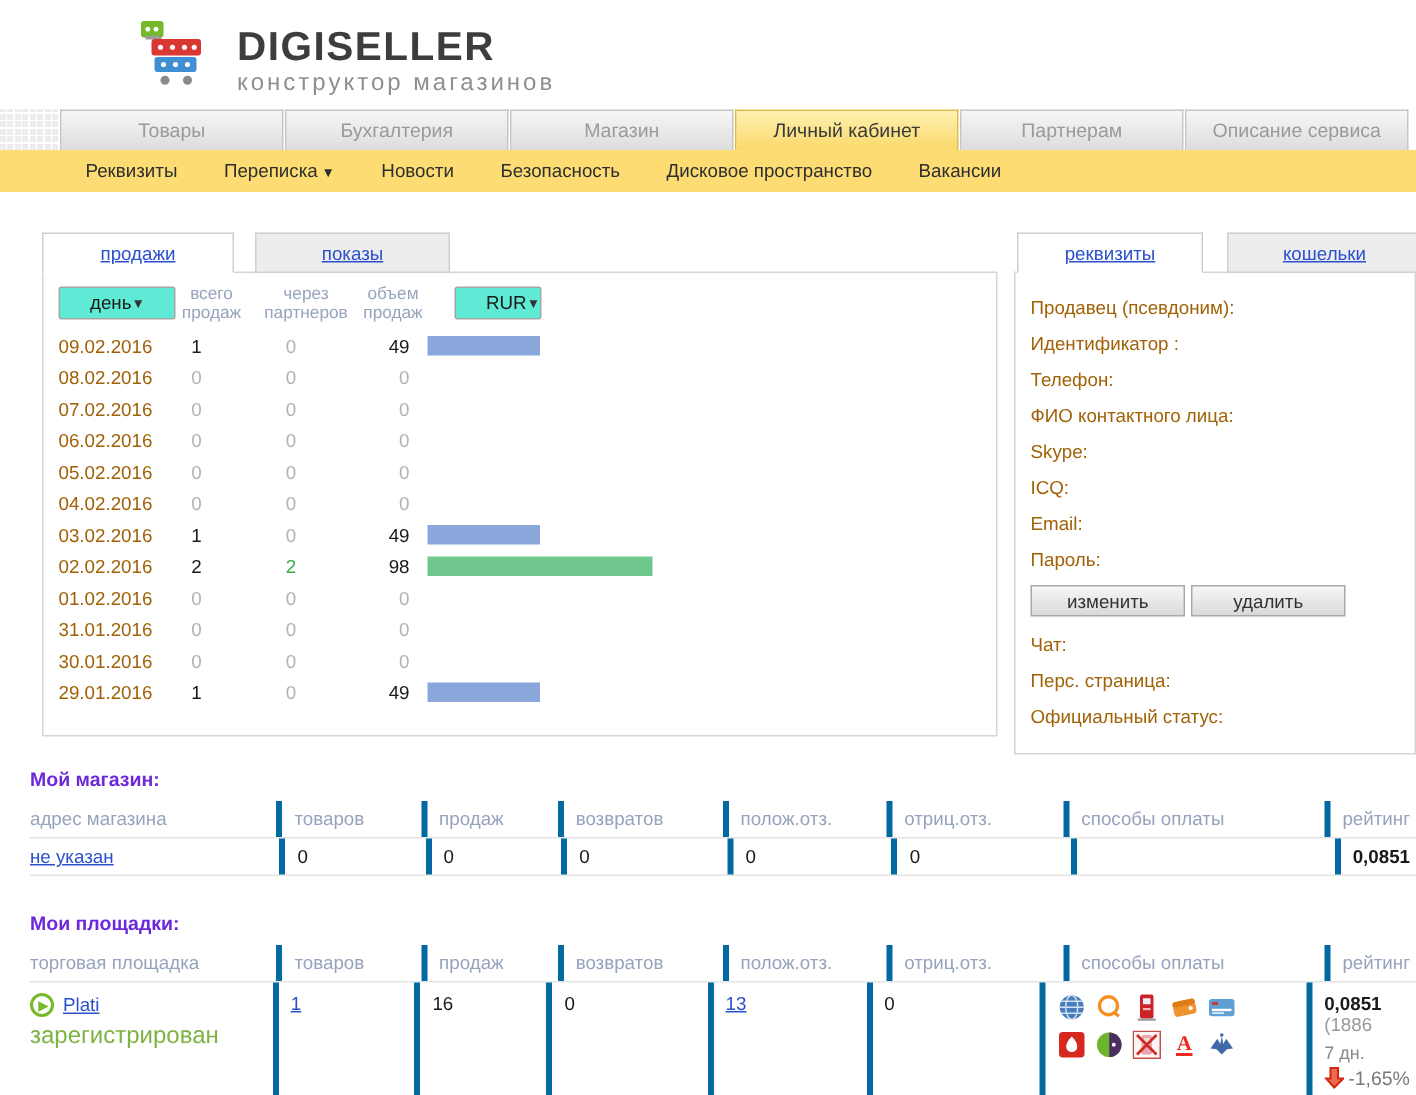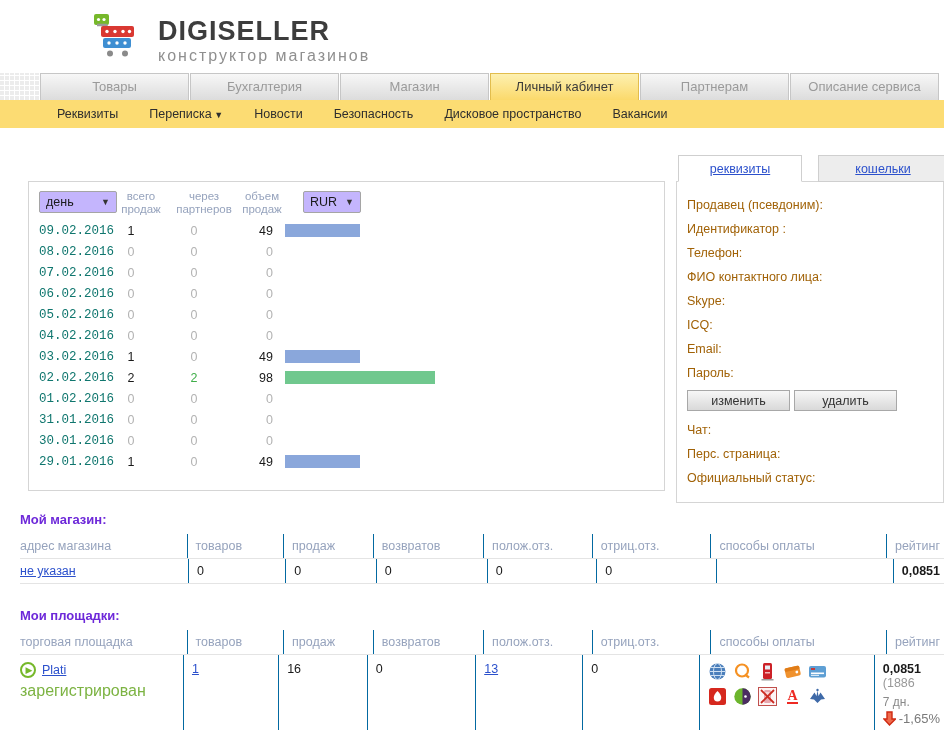--- a/index.html
+++ b/index.html
@@ -36,31 +36,31 @@
   .ptab { height:27px; line-height:26px; text-align:center; font-size:12.5px;
     border:1px solid #cfcfcf; background:#ededed; cursor:pointer; }
   .ptab a, .link { color:#2b50cc; text-decoration:underline; }
   .ptab.active { background:#fff; border-bottom:1px solid #fff; }
   #sales-tab-1 { width:128px; }
   #sales-tab-2 { width:130px; margin-left:14px; }
   #sales-panel { position:absolute; top:181px; left:28px; width:637px; height:310px;
     border:1px solid #d5d5d5; background:#fff; }
   #period-select { position:absolute; left:10px; top:9px; width:78px; height:22px; }
   .select-box { display:flex; align-items:center; justify-content:space-between;
-    border:1px solid #a5a5a5; border-radius:2px; background:#c4b5fd; font-size:12.5px; color:#1a1a1a;
-    padding:0 6px; cursor:pointer; }
+    border:1px solid #a5a5a5; border-radius:2px; background:#5eead4; font-size:12.5px; color:#1a1a1a;
+    padding:0 20px; cursor:pointer; }
   #period-select { line-height:20px; }
   .select-box .caret { font-size:9px; color:#333; }
   #sales-head { position:absolute; left:82px; top:6px; display:flex; }
   .sh-cell { font-size:11.5px; color:#96a3bd; text-align:center; line-height:13px; padding-top:2px; }
   #sh-0 { width:60px; } #sh-1 { width:66px; } #sh-2 { width:50px; }
   #currency-select { position:absolute; left:274px; top:9px; width:58px; height:22px; }
   #sales-rows { position:absolute; top:38px; left:0; width:635px; }
   .s-row { display:flex; align-items:center; height:21px; font-size:12.5px; }
-  .s-date { width:72px; padding-left:10px; color:#0f766e;font-family:Liberation Mono, monospace; }
+  .s-date { width:72px; padding-left:10px; color:#a16207; }
   .s-total { width:60px; text-align:center; }
   .s-part { width:66px; text-align:center; }
   .s-vol { width:50px; text-align:right; padding-right:4px; }
   .num-zero { color:#b3b3b3; }
   .num-val { color:#1a1a1a; }
   .num-green { color:#3fae49; }
   .s-bar { height:13px; margin-left:8px; }
 
   
   #profile-tabs { position:absolute; top:155px; left:678px; display:flex; z-index:2; }
@@ -75,21 +75,21 @@
     font-family:"Liberation Sans",sans-serif; cursor:pointer; margin-right:4px; }
 
   
   .section-title { font-size:13px; font-weight:bold; color:#6d28d9; }
   #shop-section { position:absolute; top:512px; left:20px; width:924px; }
   #platforms-section { position:absolute; top:608px; left:20px; width:924px; }
   .dtable { margin-top:7px; width:924px; }
   .drow { display:flex;gap:32px; }
   .dcell { padding:5px 4px 5px 8px; font-size:12.5px; }
   .dcell:first-child { padding-left:0; }
-  .dcell + .dcell { border-left:1px solid #0369a1; }
+  .dcell + .dcell { border-left:4px solid #0369a1; }
   .dhead .dcell { color:#96a3bd; }
   .dhead { border-bottom:1px solid #e4e4e4; }
   .dbody { border-bottom:1px solid #e4e4e4; }
   .c0 { width:176px; } .c1 { width:81px; } .c2 { width:72px; } .c3 { width:99px; }
   .c4 { width:97px; } .c5 { width:110px; } .c6 { width:185px; } .c7 { flex:1; }
   .dbody .dcell { color:#1a1a1a; }
   .rating-val { font-weight:bold; color:#1a1a1a; }
   .rating-count { color:#999; }
   #platform-row .dcell { padding-top:7px; padding-bottom:7px; }
   #platform-name-line { display:flex; align-items:center; }
@@ -149,20 +149,24 @@
 
   <div id="subnav">
       <div class="subnav-item"><span>Реквизиты</span></div>
       <div class="subnav-item"><span>Переписка</span><span class="caret"> ▼</span></div>
       <div class="subnav-item"><span>Новости</span></div>
       <div class="subnav-item"><span>Безопасность</span></div>
       <div class="subnav-item"><span>Дисковое пространство</span></div>
       <div class="subnav-item"><span>Вакансии</span></div>
     </div>
 
+  <div id="sales-tabs">
+      <div class="ptab active" id="sales-tab-1"><a href="#">продажи</a></div>
+      <div class="ptab" id="sales-tab-2"><a href="#">показы</a></div>
+    </div>
   <div id="sales-panel">
     <div id="period-select" class="select-box">
       <span>день</span>
       <span class="caret">▼</span>
     </div>
     <div id="sales-head">
         <div class="sh-cell" id="sh-0">всего<br>продаж</div>
         <div class="sh-cell" id="sh-1">через<br>партнеров</div>
         <div class="sh-cell" id="sh-2">объем<br>продаж</div>
       </div>

